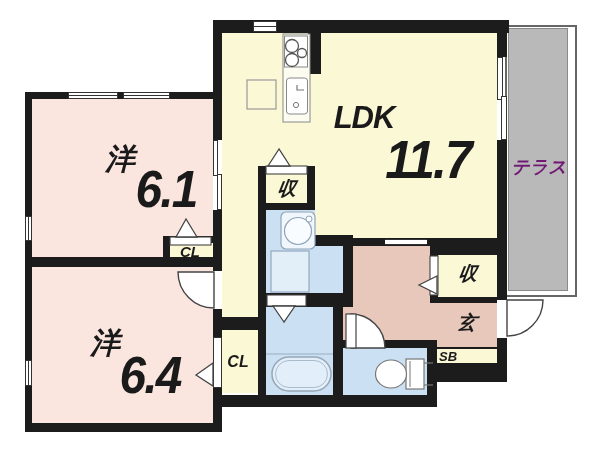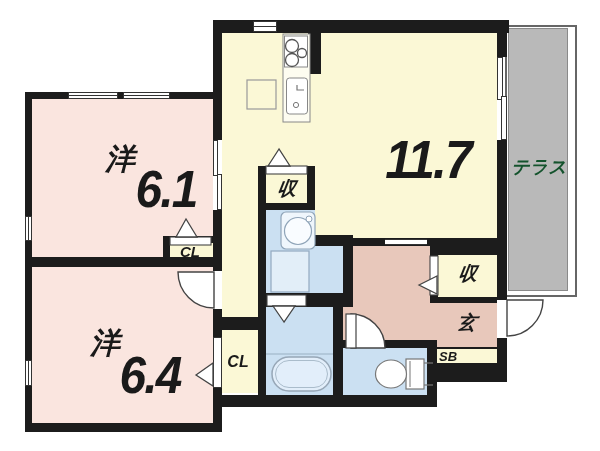--- a/index.html
+++ b/index.html
@@ -12,21 +12,21 @@
   .blue{background:#cbe0f2;}
   .hall{background:#e8c8bb;}
   .w{background:#1c1c1c;z-index:10;}
   .win{background:#ffffff;border:1px solid #333;z-index:20;}
   .gap{background:#ffffff;z-index:20;}
   .openh{background:#fff;border-top:1px solid #333;border-bottom:1px solid #333;z-index:20;}
   svg.fx{position:absolute;left:0;top:0;z-index:40;pointer-events:none;}
   .lbl{z-index:50;color:#1a1a1a;font-weight:bold;font-style:italic;white-space:nowrap;
        transform:translate(-50%,-50%);line-height:1;}
   .num{letter-spacing:-2px;}
-  .terr{color:#14532d;}
+  .terr{color:#701a75;}
   .tOuter{background:#fff;border:2px solid #666;z-index:2;}
   .tGray{background:#b9b9b9;border:1px solid #8a8a8a;z-index:3;}
 </style>
 </head>
 <body>
 
 <div id="plan">
 
   <div class="f yellow" style="left:222px;top:33px;width:275px;height:205px"></div>
   <div class="f yellow" style="left:222px;top:238px;width:36px;height:79px"></div>
@@ -151,20 +151,21 @@
     <polygon points="419,285 437,276 437,294" fill="#ffffff" stroke="#444" stroke-width="1.3"></polygon>
     <polygon points="196,375 213,363 213,386" fill="#ffffff" stroke="#444" stroke-width="1.3"></polygon>
   </svg>
 
   <div class="lbl" style="left:120px;top:159px;font-size:30px">洋</div>
   <div class="lbl num" style="left:166px;top:189px;font-size:52px;transform:translate(-50%,-50%) scaleX(.92)">6.1</div>
 
   <div class="lbl" style="left:105px;top:343px;font-size:30px">洋</div>
   <div class="lbl num" style="left:150px;top:375px;font-size:52px;transform:translate(-50%,-50%) scaleX(.92)">6.4</div>
 
+  <div class="lbl" style="left:364px;top:117px;font-size:31px;letter-spacing:-1px">LDK</div>
   <div class="lbl num" style="left:428px;top:159px;font-size:54px;transform:translate(-50%,-50%) scaleX(.92)">11.7</div>
 
   <div class="lbl terr" style="left:539px;top:167px;font-size:18px">テラス</div>
 
   <div class="lbl" style="left:287px;top:188px;font-size:19px;transform:translate(-50%,-50%) skewX(-8deg)">収</div>
   <div class="lbl" style="left:468px;top:273px;font-size:19px;transform:translate(-50%,-50%) skewX(-8deg)">収</div>
   <div class="lbl" style="left:467px;top:322px;font-size:19px;transform:translate(-50%,-50%) skewX(-8deg)">玄</div>
   <div class="lbl" style="left:448px;top:356px;font-size:13px">SB</div>
   <div class="lbl" style="left:190px;top:251px;font-size:15px">CL</div>
   <div class="lbl" style="left:238px;top:362px;font-size:16px">CL</div>

